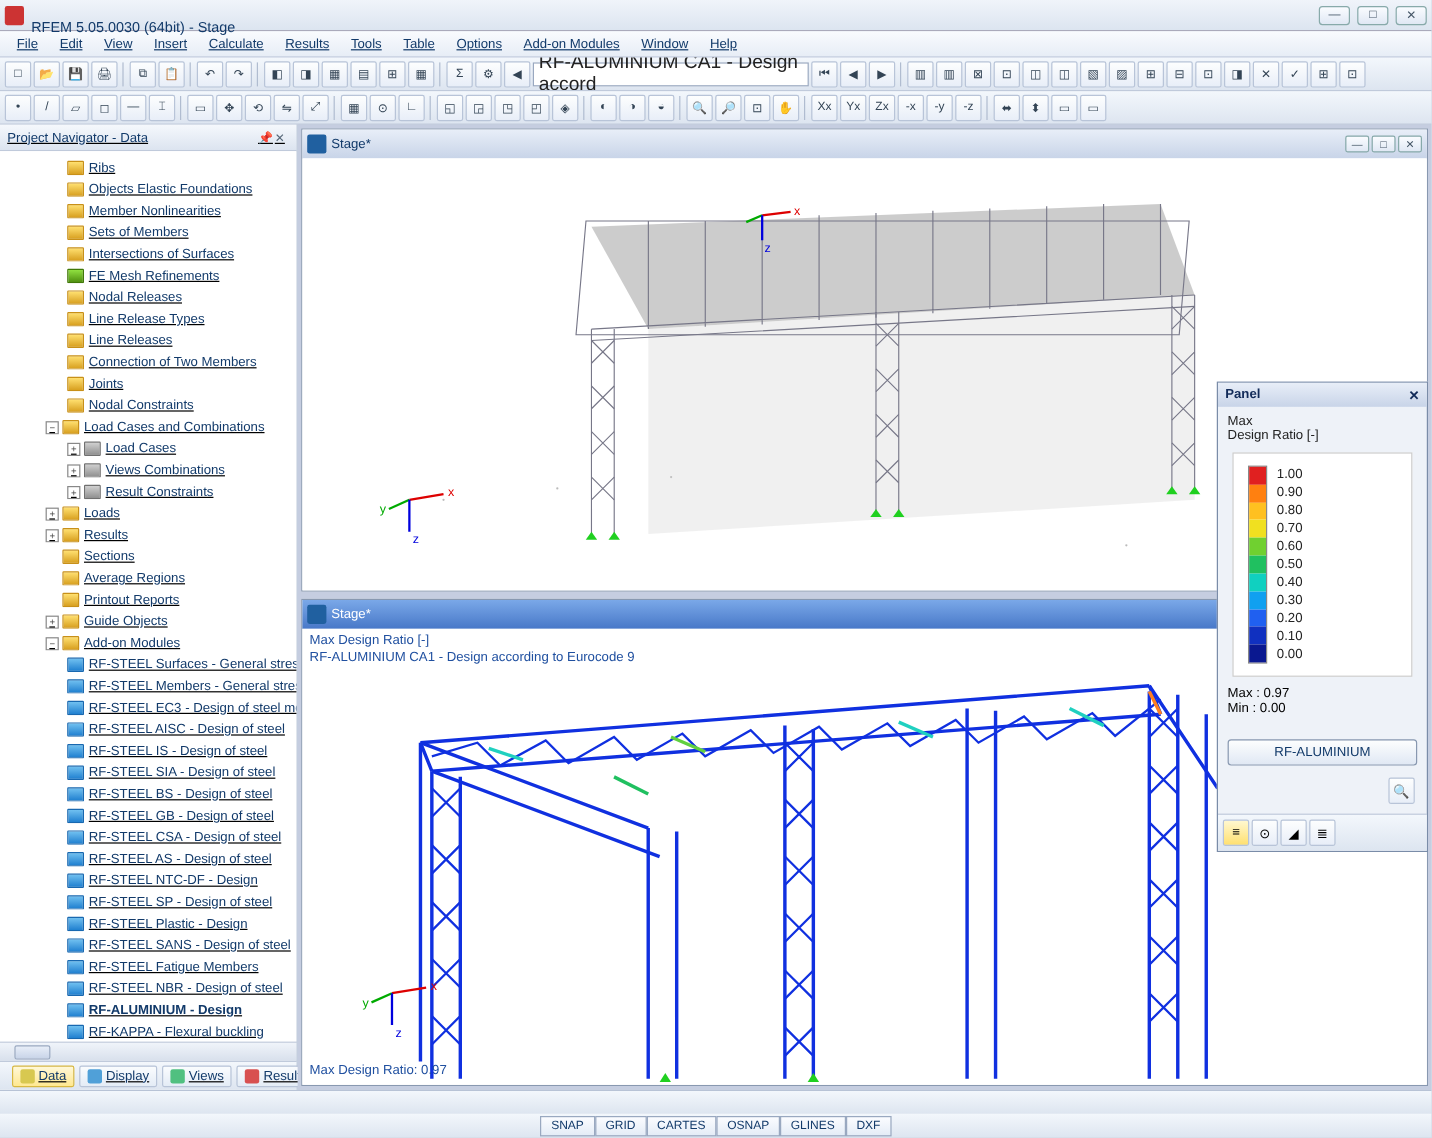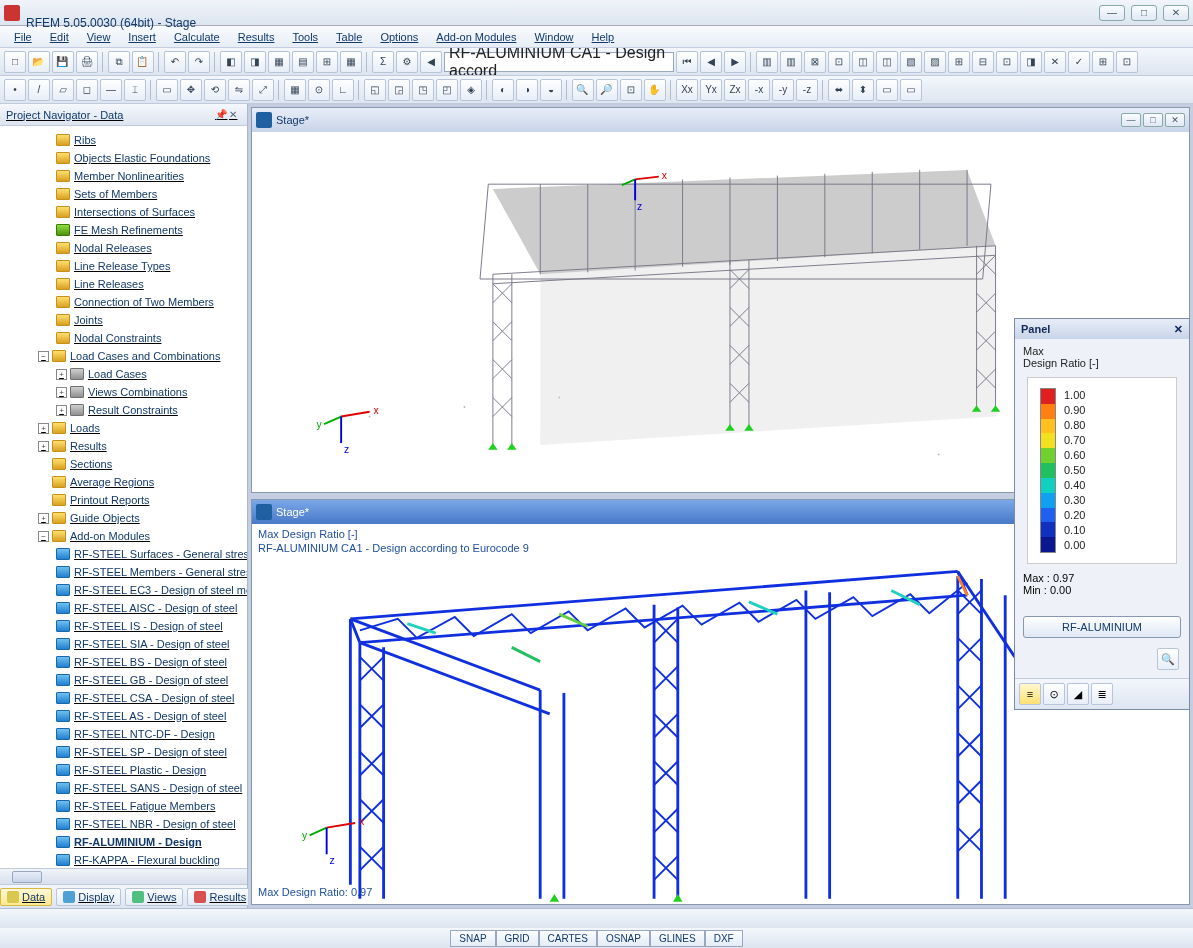--- a/index.html
+++ b/index.html
@@ -40,21 +40,21 @@
 .folder-blue { background: linear-gradient(#70c0f0,#2080d0); border-radius: 1px; border:1px solid #1868b0; }
 .folder-gray { background: linear-gradient(#d0d0d0,#909090); border-radius:1px; border:1px solid #707070; }
 .expander { width: 11px; height: 11px; border: 1px solid #888; background:#fff; display:inline-flex; align-items:center; justify-content:center; font-size:8px; margin-right:3px; color:#444; flex-shrink:0; line-height:1; }
 .tree-item.l1 { padding-left: 38px; }
 .tree-item.l2 { padding-left: 56px; }
 .tree-item.l3 { padding-left: 56px; }
 .tree-item .text { color:#123a6a; }
 .tree-item.bold .text { font-weight: bold; }
 .nav-scroll { height: 16px; background: linear-gradient(#f0f4fa,#d8e0ec); border-top:1px solid #c0cadb; display:flex; align-items:center; }
 .nav-scroll .thumb { width:30px; height:12px; background:linear-gradient(#e8eef8,#c8d4e8); border:1px solid #99a8c0; margin-left:12px; border-radius:2px; }
-.nav-tabs { background: linear-gradient(#f3f7fc,#dde5f0); height: 24px; display:flex; align-items:center; padding:0 0; gap:4px; border-top:1px solid #c0cadb; }
+.nav-tabs { background: linear-gradient(#f3f7fc,#dde5f0); height: 24px; display:flex; align-items:center; padding:0 10px; gap:4px; border-top:1px solid #c0cadb; }
 .nav-tab { padding: 2px 6px; display:flex; align-items:center; gap:3px; cursor:pointer; color:#123a6a; background:linear-gradient(#fafcfe,#e4ecf6); border:1px solid #b8c4d8; border-radius:2px; }
 .nav-tab.active { background: linear-gradient(#fff8d8,#ffe890); border-color:#d8b840; }
 .nav-tab-icon { width:12px; height:12px; border-radius:2px; }
 
 
 .viewport-area { flex: 1; display: flex; flex-direction: column; background: #c5cde0; position:relative; }
 .vp-window { margin: 3px; background: #fff; border: 1px solid #8898b0; display:flex; flex-direction:column; flex:1; min-height:0; }
 .vp-titlebar { background: linear-gradient(#e8eef8,#c8d4e8); height: 20px; display:flex; align-items:center; padding:12px 4px; gap:4px; }
 .vp-titlebar.active { background: linear-gradient(#7aa8e8,#4878c8); color:#fff; }
 .vp-t-icon { width:16px; height:16px; background:#2060a0; border-radius:2px; }

